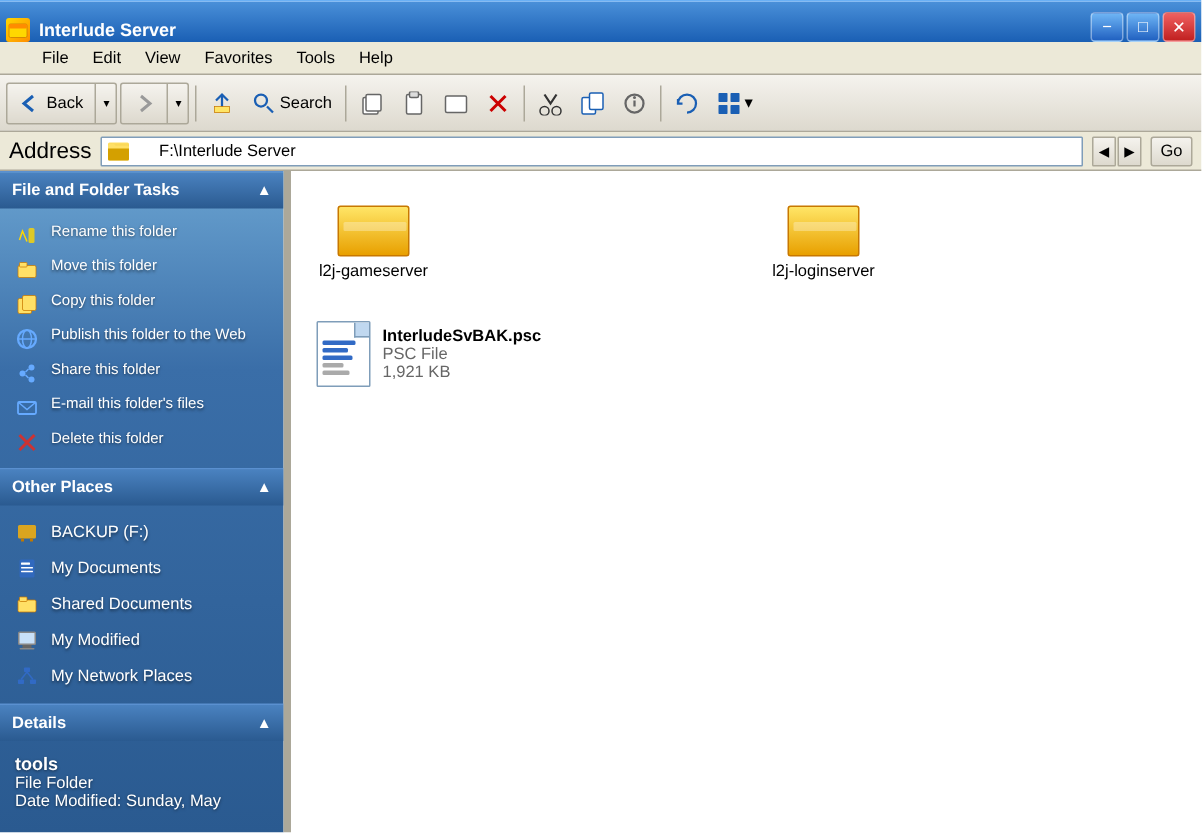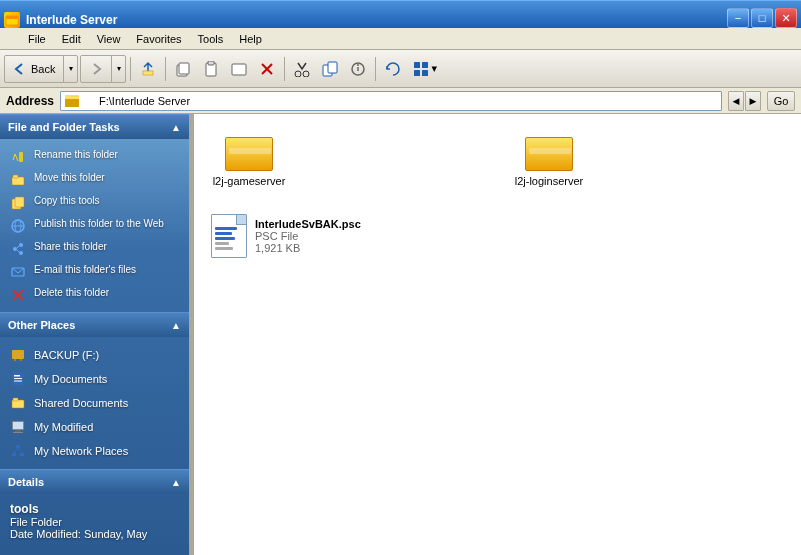--- a/index.html
+++ b/index.html
@@ -109,22 +109,22 @@
     .address-bar {
       background: #ece9d8;
       height: 26px;
       display: flex;
       align-items: center;
       padding: 0 6px;
       gap: 6px;
       border-bottom: 1px solid #aca899;
     }
     .address-label {
-      font-size: 12px;
-      font-weight: bold;
+      font-size: 15px;
+      font-weight: normal;
       color: #000;
     }
     .address-input-wrap {
       flex: 1;
       height: 20px;
       display: flex;
       align-items: center;
       background: white;
       border: 1px solid #7f9db9;
       border-radius: 1px;
@@ -429,20 +429,27 @@
   </div>
   <div class="tb-sep"></div>
 
   <div class="tb-btn">
     <svg width="16" height="16" viewBox="0 0 16 16">
       <path d="M8 2 L8 12 M4 6 L8 2 L12 6" stroke="#1a5fb4" stroke-width="1.5" fill="none"></path>
       <rect x="3" y="10" width="10" height="4" fill="#ffe566" stroke="#c87800" stroke-width="0.5"></rect>
     </svg>
   </div>
 
+  <div class="tb-btn">
+    <svg width="16" height="16" viewBox="0 0 16 16">
+      <circle cx="6" cy="6" r="4" stroke="#1a5fb4" stroke-width="1.5" fill="none"></circle>
+      <line x1="10" y1="10" x2="14" y2="14" stroke="#1a5fb4" stroke-width="1.5"></line>
+    </svg>
+    <span>Search</span>
+  </div>
   <div class="tb-sep"></div>
 
   <div class="tb-btn">
     <svg width="16" height="16" viewBox="0 0 16 16">
       <rect x="2" y="4" width="10" height="11" rx="1" fill="white" stroke="#666" stroke-width="1"></rect>
       <rect x="4" y="2" width="10" height="11" rx="1" fill="white" stroke="#666" stroke-width="1"></rect>
     </svg>
   </div>
   <div class="tb-btn">
     <svg width="16" height="16" viewBox="0 0 16 16">
@@ -547,21 +554,21 @@
         </div>
         <span class="task-label">Move this folder</span>
       </div>
       <div class="task-item">
         <div class="task-icon">
           <svg width="14" height="14" viewBox="0 0 14 14">
               <rect x="1" y="3" width="9" height="10" rx="1" fill="#ffe066" stroke="#c87800" stroke-width="0.5"></rect>
               <rect x="4" y="1" width="9" height="10" rx="1" fill="#ffe066" stroke="#c87800" stroke-width="0.5"></rect>
             </svg>
         </div>
-        <span class="task-label">Copy this tools</span>
+        <span class="task-label">Copy this folder</span>
       </div>
       <div class="task-item">
         <div class="task-icon icon-publish">
           <svg width="14" height="14" viewBox="0 0 14 14">
               <circle cx="7" cy="7" r="6" stroke="#6af" stroke-width="1.5" fill="none"></circle>
               <ellipse cx="7" cy="7" rx="3" ry="6" stroke="#6af" stroke-width="1" fill="none"></ellipse>
               <line x1="1" y1="7" x2="13" y2="7" stroke="#6af" stroke-width="1"></line>
             </svg>
         </div>
         <span class="task-label">Publish this folder to the Web</span>

